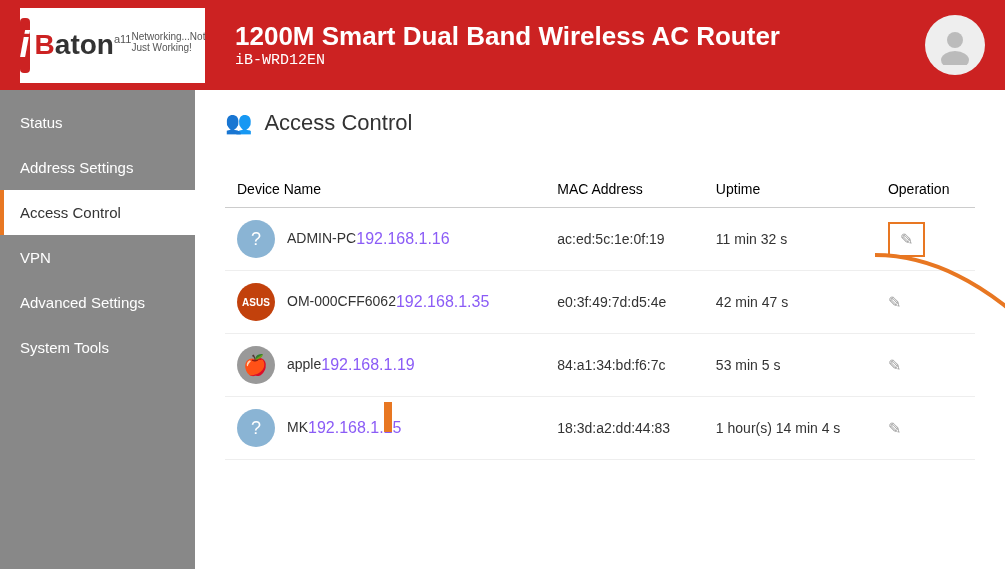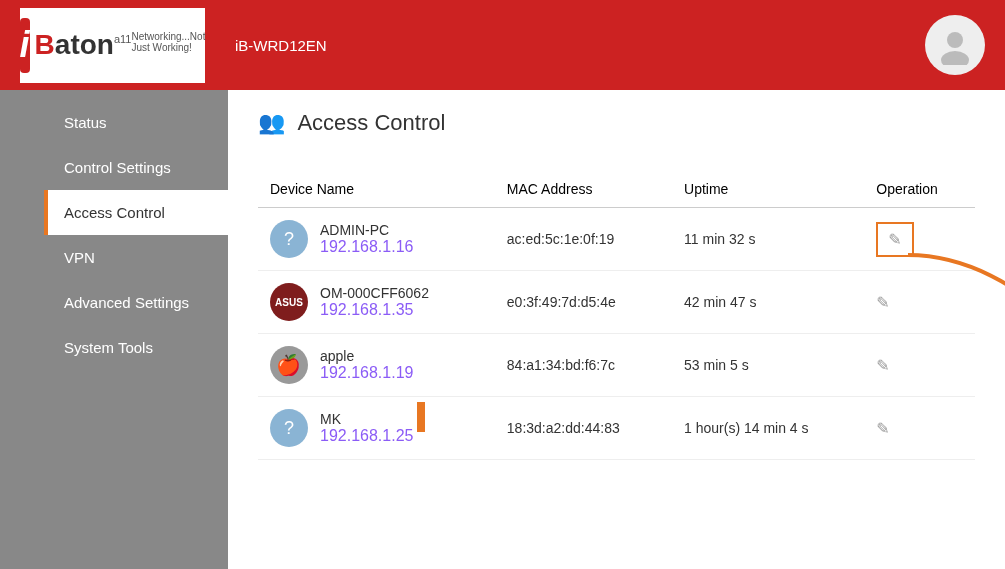--- a/index.html
+++ b/index.html
@@ -60,20 +60,21 @@
     }
     .header-title {
       color: white;
     }
     .header-title h1 {
       font-size: 26px;
       font-weight: bold;
     }
     .header-title p {
       font-size: 15px;
+      font-family: Liberation Mono, monospace;
     }
     .header-avatar {
       margin-left: auto;
       width: 60px;
       height: 60px;
       background: #eee;
       border-radius: 50%;
       overflow: hidden;
       display: flex;
       align-items: center;
@@ -82,27 +83,26 @@
 
     
     .main {
       display: flex;
       flex: 1;
       overflow: hidden;
     }
 
     
     .sidebar {
-      width: 228px;
+      width: 195px;
       background: #888;
       flex-shrink: 0;
       display: flex;
       flex-direction: column;
       padding-top: 10px;
-      padding-left: 44px;
     }
     .sidebar-item {
       padding: 14px 20px;
       color: white;
       font-size: 15px;
       cursor: pointer;
       white-space: nowrap;
     }
     .sidebar-item.active {
       background: white;
@@ -164,23 +164,23 @@
       width: 38px;
       height: 38px;
       border-radius: 50%;
       display: flex;
       align-items: center;
       justify-content: center;
       font-size: 18px;
       flex-shrink: 0;
     }
     .device-icon.unknown { background: #8ab4d4; color: white; }
-    .device-icon.asus { background: #7f1d1d; color: white; font-size: 14px; font-weight: bold; }
+    .device-icon.asus { background: #c2410c; color: white; font-size: 14px; font-weight: bold; }
     .device-icon.apple { background: #999; color: white; }
-    .device-name-group { display: flex; flex-direction: column; }
+    .device-name-group { display: flex; flex-direction: row; }
     .device-name { font-size: 14px; color: #333; }
     .device-ip { font-size: 16px; color: #8b5cf6; }
     .edit-icon {
       color: #999;
       font-size: 16px;
       cursor: pointer;
     }
 
     
     .arrow-annotation {
@@ -220,35 +220,36 @@
 <div class="header">
   <div class="logo-box">
     <div class="logo-i">i</div>
     <div class="logo-text-group">
       <div class="logo-baton"><span>B</span>aton</div>
       <div class="logo-all">a11</div>
       <div class="logo-tagline">Networking...Not Just Working!</div>
     </div>
   </div>
   <div class="header-title">
+    <h1>1200M Smart Dual Band Wireless AC Router</h1>
     <p>iB-WRD12EN</p>
   </div>
   <div class="header-avatar">
     <svg width="40" height="40" viewBox="0 0 40 40">
       <circle cx="20" cy="15" r="8" fill="#bbb"></circle>
       <ellipse cx="20" cy="35" rx="14" ry="9" fill="#bbb"></ellipse>
     </svg>
   </div>
 </div>
 
 <div class="main">
 
   <div class="sidebar">
     <div class="sidebar-item">Status</div>
-    <div class="sidebar-item">Control Settings</div>
+    <div class="sidebar-item">Address Settings</div>
     <div class="sidebar-item active">Access Control</div>
     <div class="sidebar-item">VPN</div>
     <div class="sidebar-item">Advanced Settings</div>
     <div class="sidebar-item">System Tools</div>
   </div>
 
   <div class="content">
 
     <div class="sidebar-indicator"></div>
 

